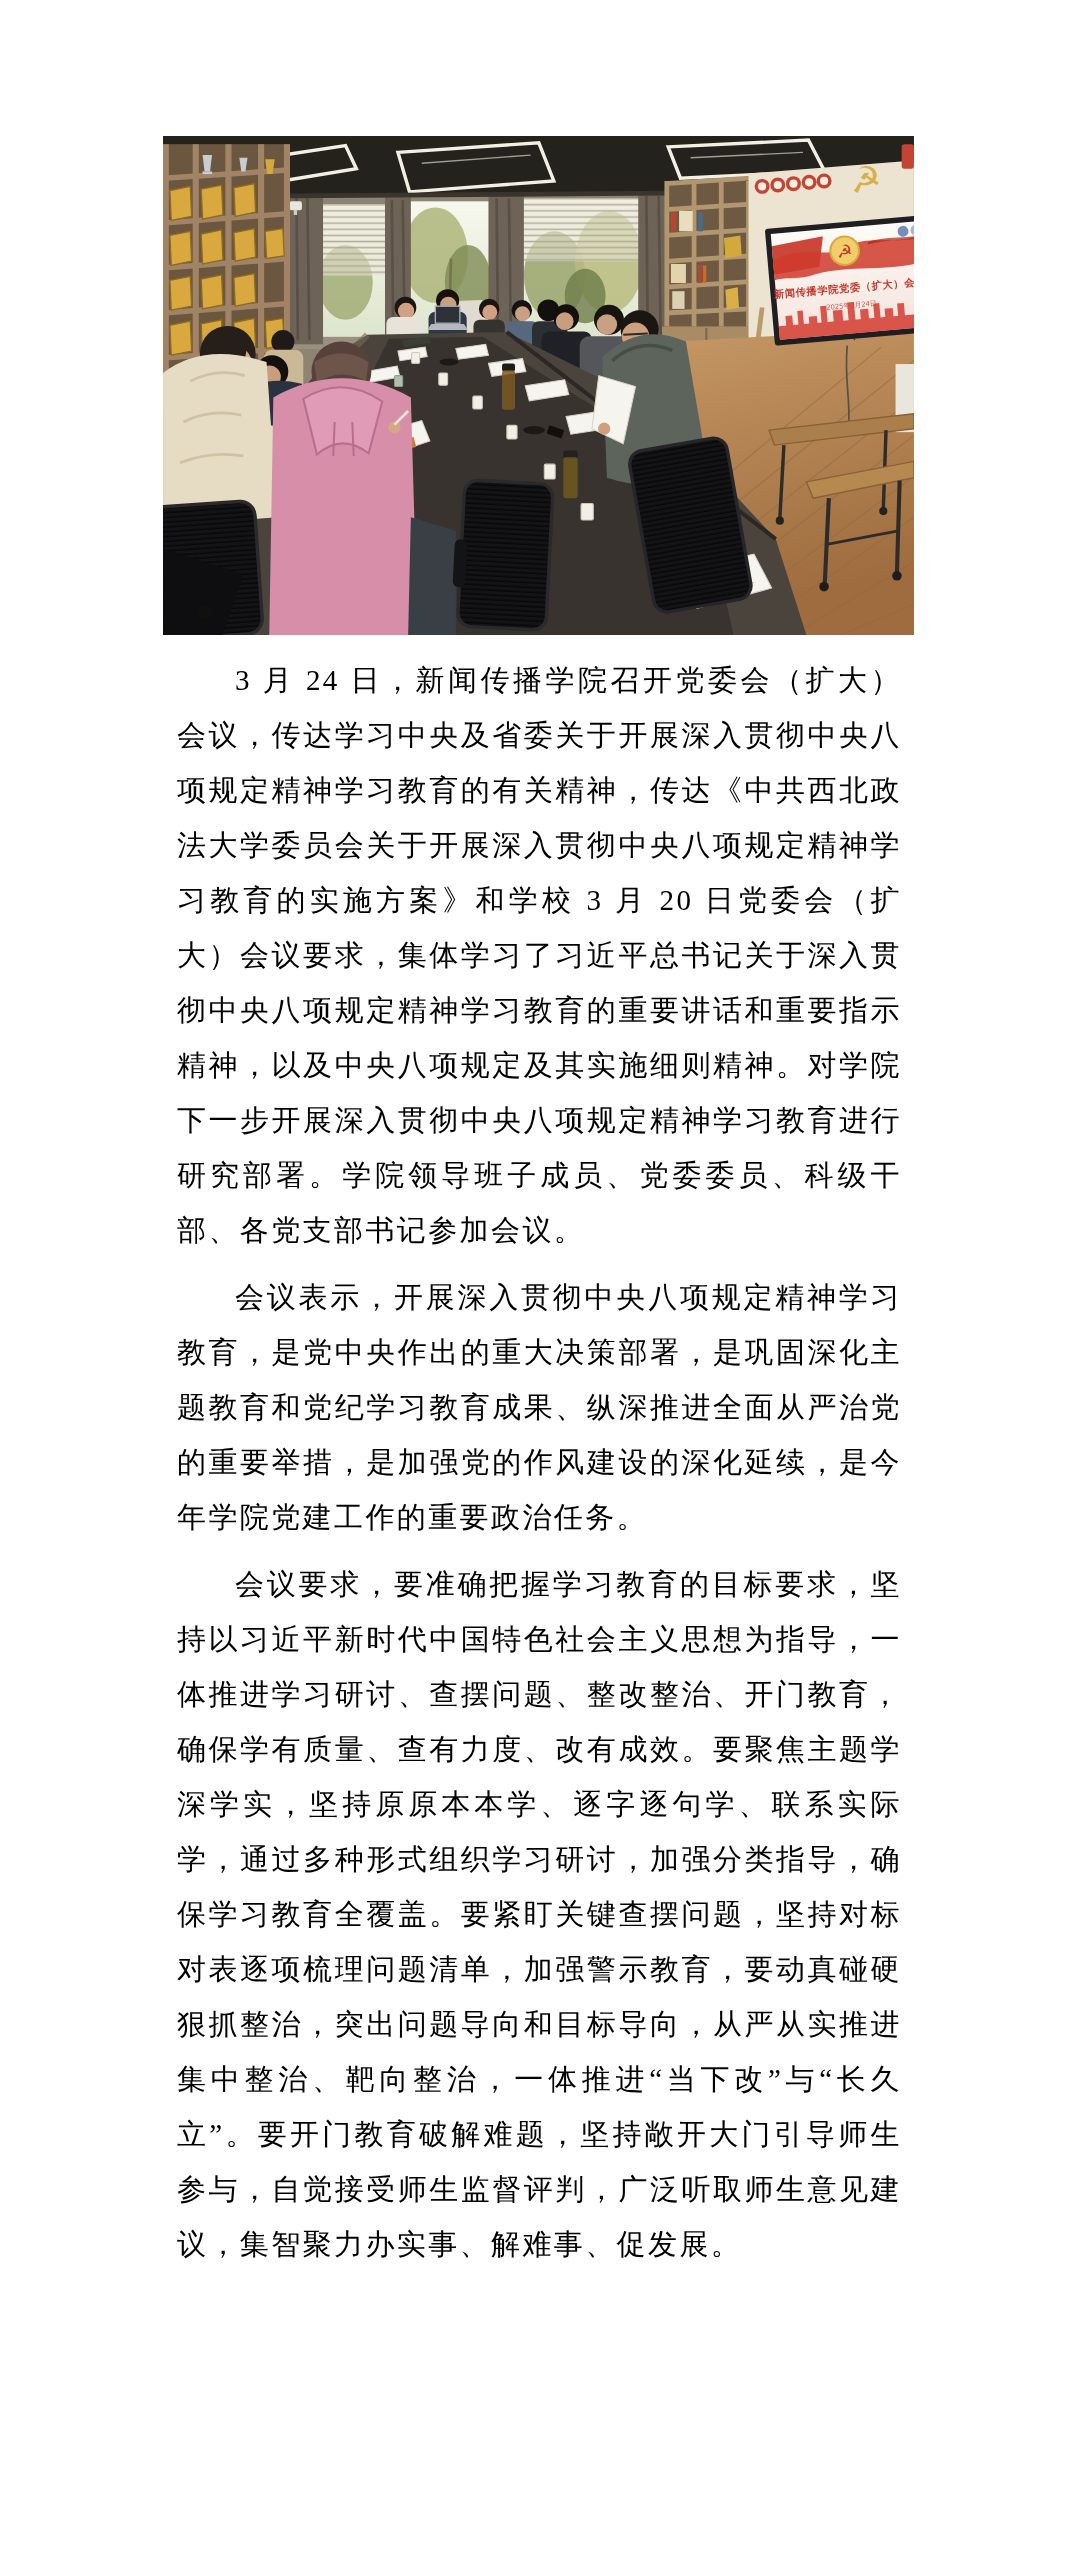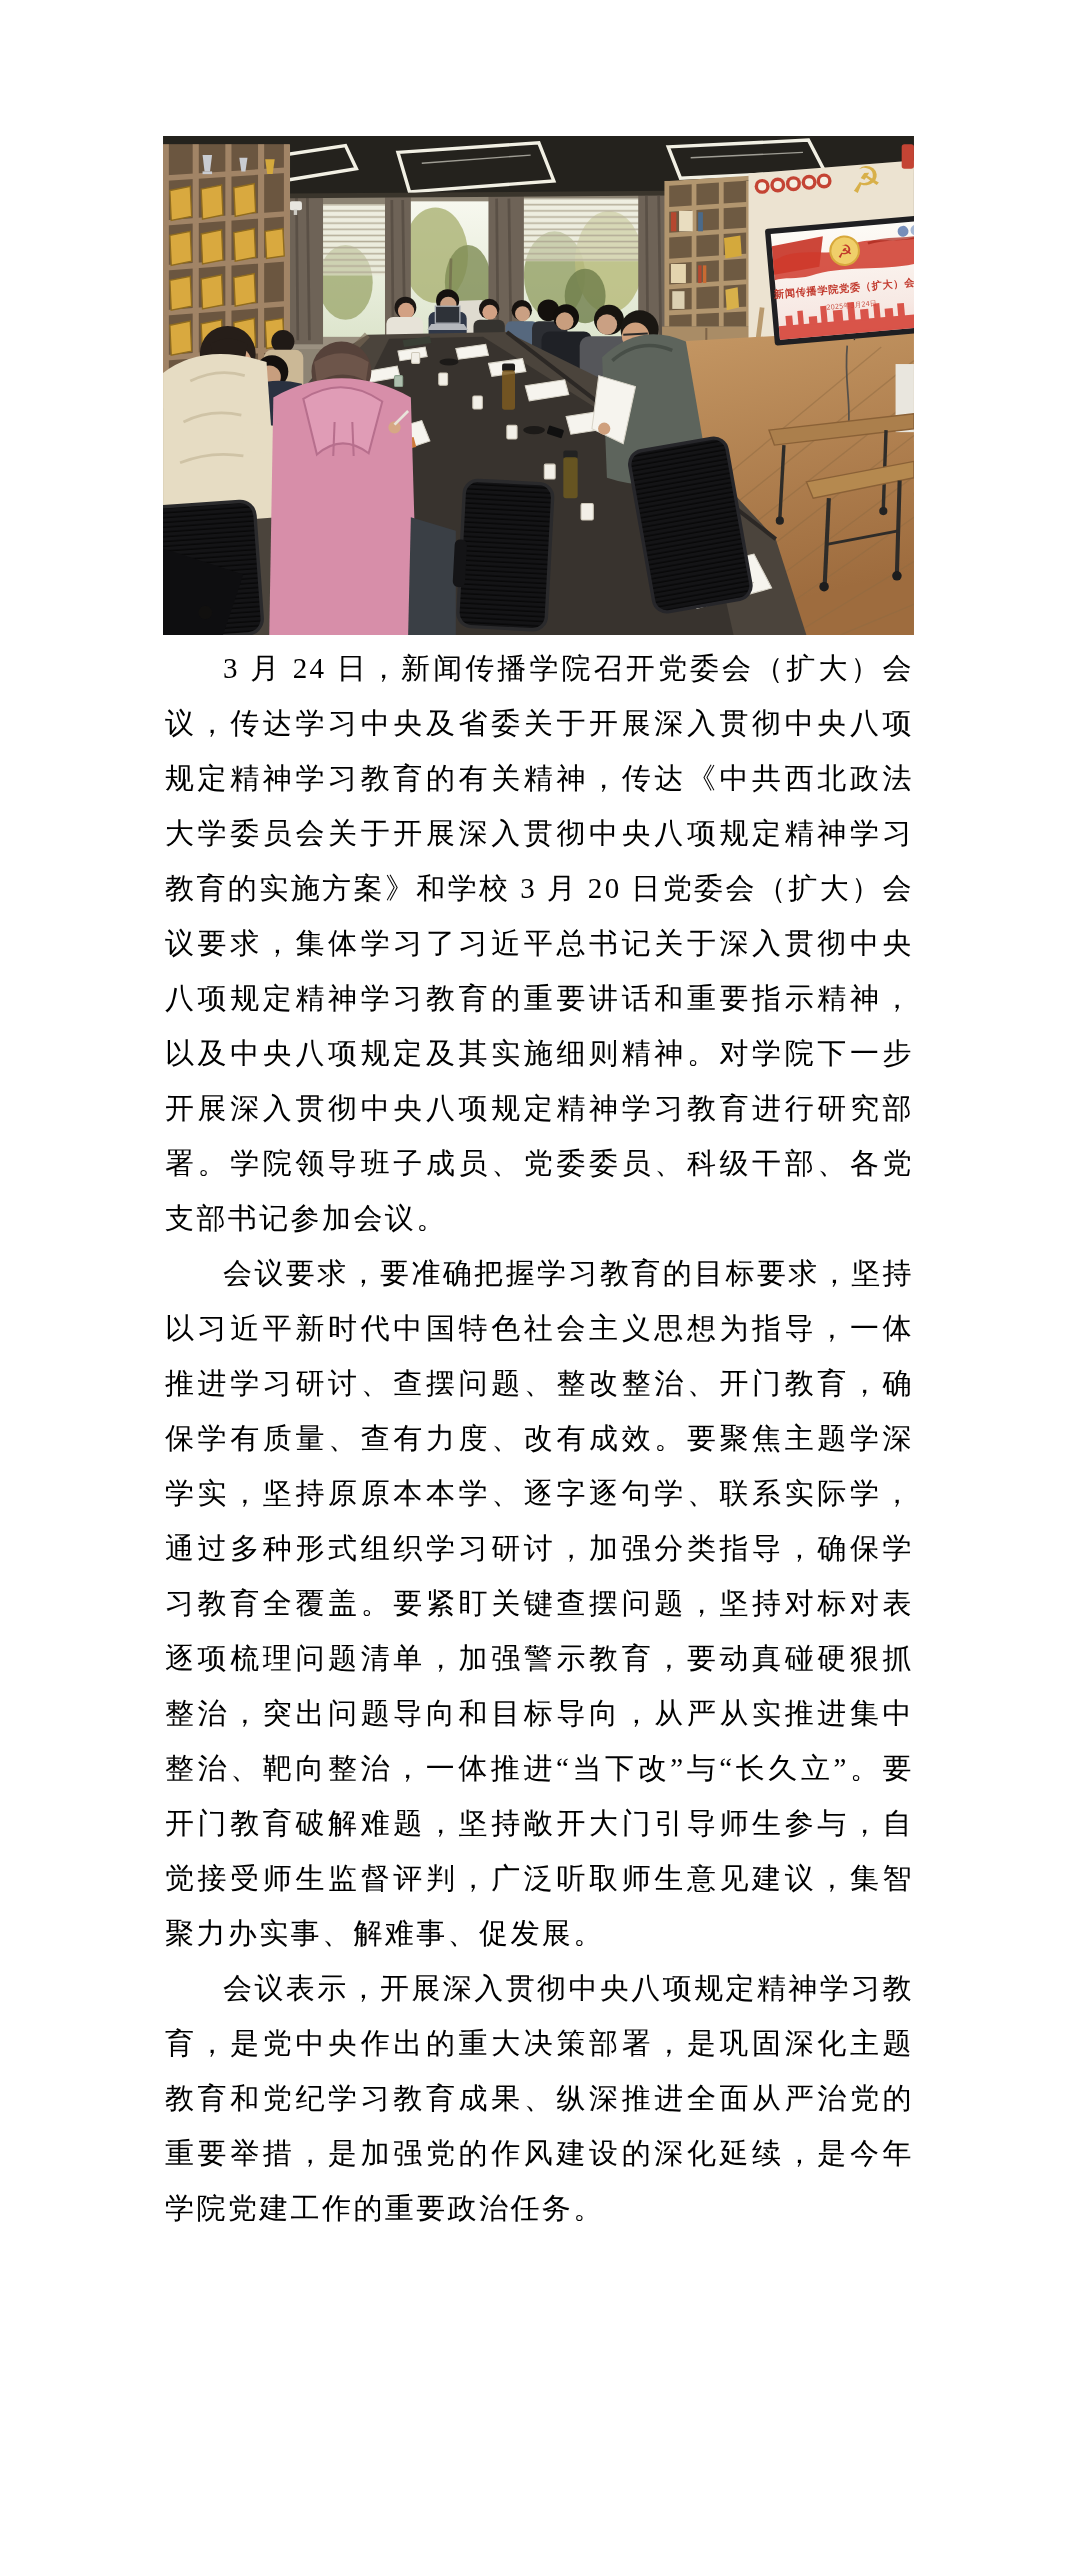--- a/index.html
+++ b/index.html
@@ -1,21 +1,21 @@
 <!DOCTYPE html>
 <html style="font-size:11px"><head>
 <meta charset="utf-8">
 <style>
   html,body{margin:0;padding:0;}
   body{background:#ffffff;font-family:"Liberation Serif", serif;}
   .page{position:relative;width:1080px;height:2576px;background:#ffffff;overflow:hidden;}
   .photo{position:absolute;left:163px;top:136px;width:751px;height:499px;margin:0;overflow:hidden;background:#8d8474;}
   .photo svg{display:block;width:751px;height:499px;}
   .article{position:absolute;left:165px;top:641px;width:749px;color:#000;}
-  .article p{margin:0;font-size:29px;line-height:55px;letter-spacing:2.4px;text-align:justify;text-indent:2em;word-break:break-all;}
+  .article p{margin:12px;font-size:29px;line-height:55px;letter-spacing:2.4px;text-align:justify;text-indent:2em;word-break:break-all;}
   .tv-title{font-family:"DejaVu Sans", sans-serif;font-weight:bold;}
   .tv-date{font-family:"DejaVu Sans", sans-serif;}
   .emblem{font-family:"DejaVu Sans", sans-serif;}
 </style>
 </head>
 <body>
 
 <div class="page">
 
   <figure class="photo">
@@ -438,18 +438,18 @@
         <g transform="rotate(-10 770 560)">
           <rect x="700" y="452" width="145" height="240" rx="20" fill="url(#mesh)" stroke="#26262a" stroke-width="5"></rect>
         </g>
         <circle cx="62" cy="700" r="10" fill="#17140f" opacity="0.4"></circle>
       </g>
     </svg>
   </figure>
 
   <main class="article">
     <p>3 月 24 日，新闻传播学院召开党委会（扩大）会议，传达学习中央及省委关于开展深入贯彻中央八项规定精神学习教育的有关精神，传达《中共西北政法大学委员会关于开展深入贯彻中央八项规定精神学习教育的实施方案》和学校 3 月 20 日党委会（扩大）会议要求，集体学习了习近平总书记关于深入贯彻中央八项规定精神学习教育的重要讲话和重要指示精神，以及中央八项规定及其实施细则精神。对学院下一步开展深入贯彻中央八项规定精神学习教育进行研究部署。学院领导班子成员、党委委员、科级干部、各党支部书记参加会议。</p>
+    <p>会议表示，开展深入贯彻中央八项规定精神学习教育，是党中央作出的重大决策部署，是巩固深化主题教育和党纪学习教育成果、纵深推进全面从严治党的重要举措，是加强党的作风建设的深化延续，是今年学院党建工作的重要政治任务。</p>
     <p>会议要求，要准确把握学习教育的目标要求，坚持以习近平新时代中国特色社会主义思想为指导，一体推进学习研讨、查摆问题、整改整治、开门教育，确保学有质量、查有力度、改有成效。要聚焦主题学深学实，坚持原原本本学、逐字逐句学、联系实际学，通过多种形式组织学习研讨，加强分类指导，确保学习教育全覆盖。要紧盯关键查摆问题，坚持对标对表逐项梳理问题清单，加强警示教育，要动真碰硬狠抓整治，突出问题导向和目标导向，从严从实推进集中整治、靶向整治，一体推进“当下改”与“长久立”。要开门教育破解难题，坚持敞开大门引导师生参与，自觉接受师生监督评判，广泛听取师生意见建议，集智聚力办实事、解难事、促发展。</p>
-    <p>会议表示，开展深入贯彻中央八项规定精神学习教育，是党中央作出的重大决策部署，是巩固深化主题教育和党纪学习教育成果、纵深推进全面从严治党的重要举措，是加强党的作风建设的深化延续，是今年学院党建工作的重要政治任务。</p>
   </main>
 
 </div>
 
 
 </body></html>

